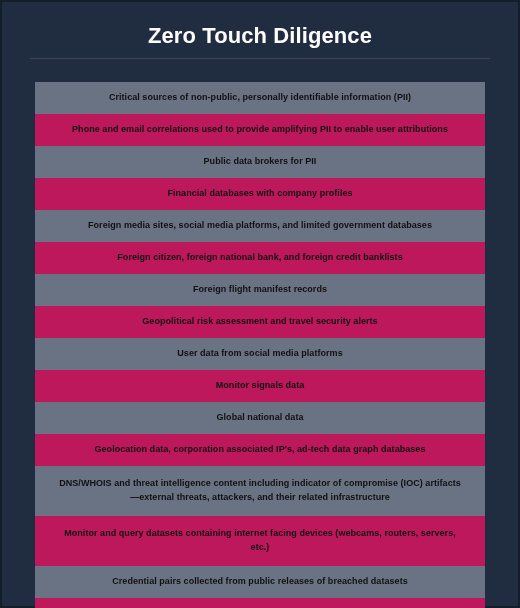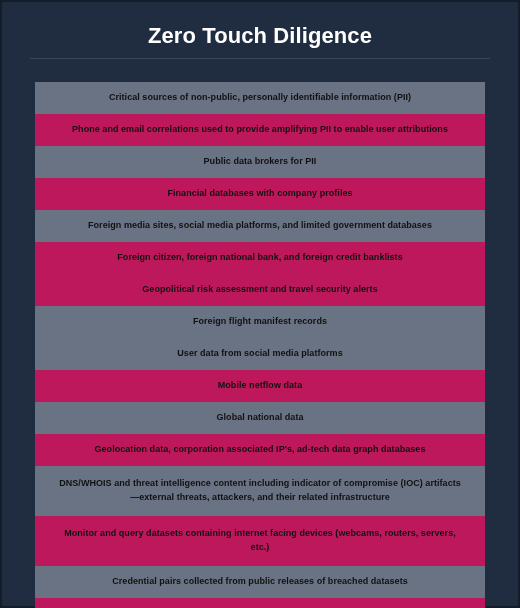--- a/index.html
+++ b/index.html
@@ -96,31 +96,31 @@
       </div>
       <div class="row salmon one-line">
         <span class="row-text">Financial databases with company profiles</span>
       </div>
       <div class="row slate one-line">
         <span class="row-text">Foreign media sites, social media platforms, and limited government databases</span>
       </div>
       <div class="row salmon one-line">
         <span class="row-text">Foreign citizen, foreign national bank, and foreign credit banklists</span>
       </div>
+      <div class="row slate one-line">
+        <span class="row-text">Foreign flight manifest records</span>
+      </div>
       <div class="row salmon one-line">
         <span class="row-text">Geopolitical risk assessment and travel security alerts</span>
-      </div>
-      <div class="row slate one-line">
-        <span class="row-text">Foreign flight manifest records</span>
       </div>
       <div class="row slate one-line">
         <span class="row-text">User data from social media platforms</span>
       </div>
       <div class="row salmon one-line">
-        <span class="row-text">Mobile netflow data</span>
+        <span class="row-text">Monitor signals data</span>
       </div>
       <div class="row slate one-line">
         <span class="row-text">Global national data</span>
       </div>
       <div class="row salmon one-line">
         <span class="row-text">Geolocation data, corporation associated IP's, ad-tech data graph databases</span>
       </div>
       <div class="row slate two-line">
         <span class="row-text">DNS/WHOIS and threat intelligence content including indicator of compromise (IOC) artifacts—external threats, attackers, and their related infrastructure</span>
       </div>

